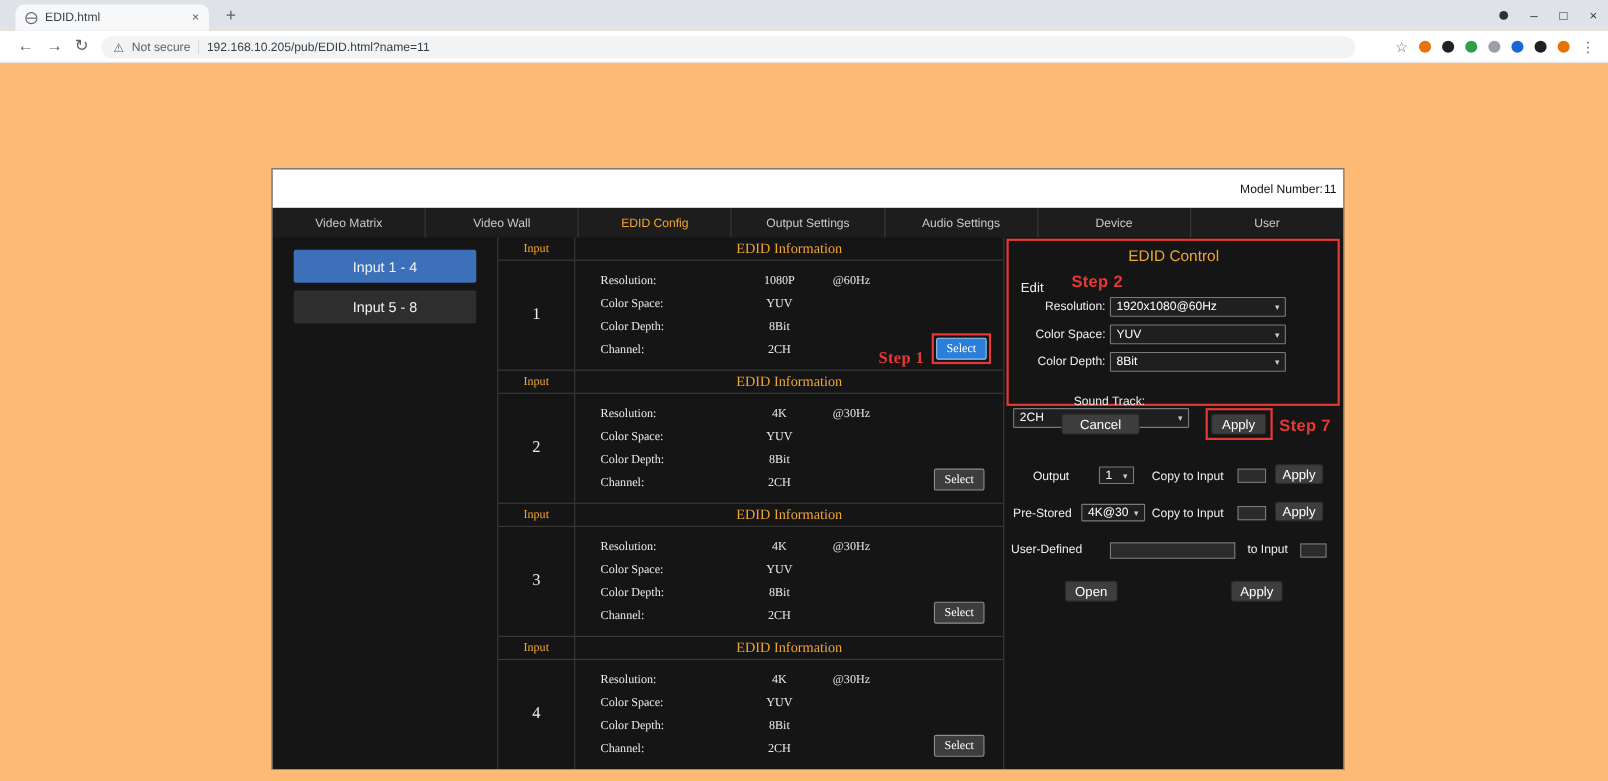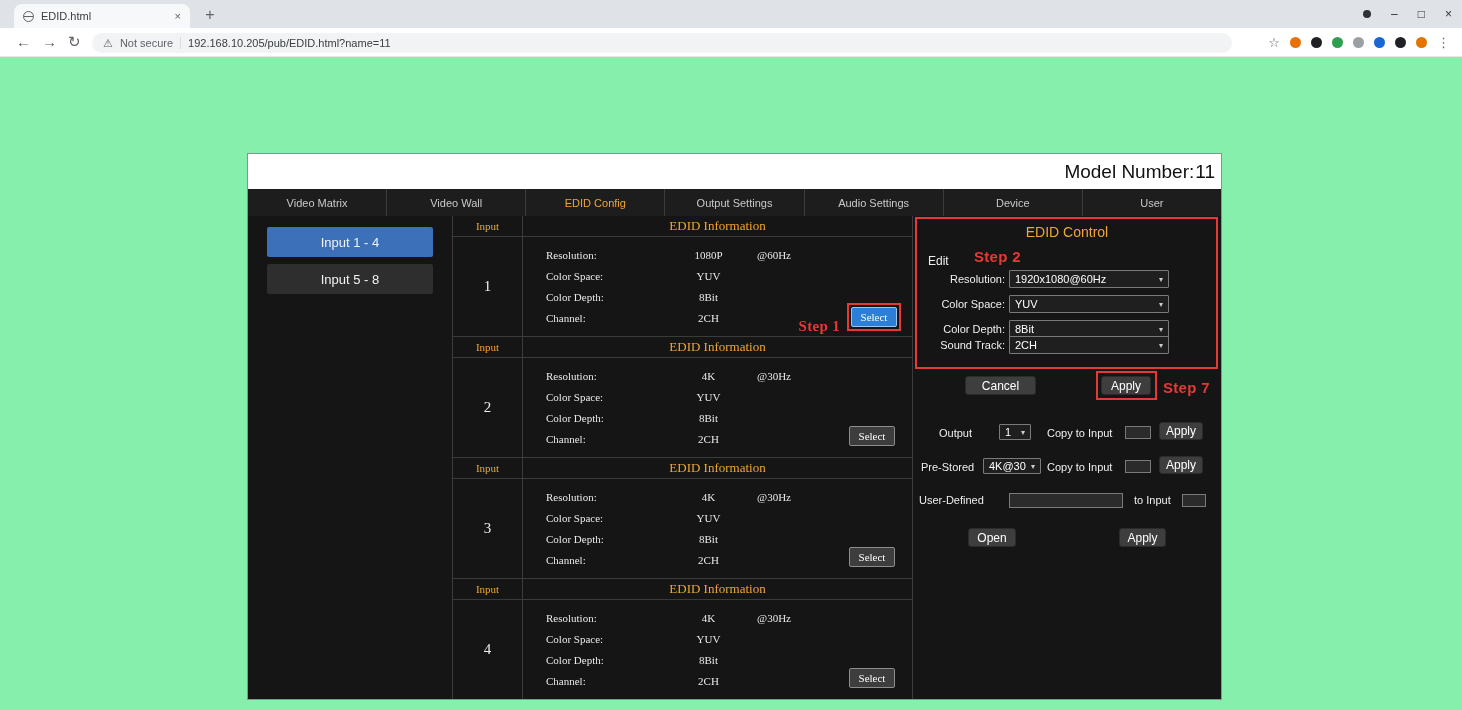--- a/index.html
+++ b/index.html
@@ -5,21 +5,21 @@
   :root{
     --orange:#f0a632;
     --red:#e53935;
     --blue:#3c71b9;
     --hlblue:#2b7fd9;
     --panel-bg:#151515;
     --line:#3b3b3b;
   }
   *{margin:0;padding:0;box-sizing:border-box;}
   body{background:#fff;font-family:"Liberation Sans",sans-serif;}
-  .screen{position:relative;width:1462px;height:710px;background:#86efac;overflow:hidden;}
+  .screen{position:relative;width:1462px;height:710px;background:#fdba74;overflow:hidden;}
 
   
   .tabbar{position:absolute;left:0;top:0;width:1462px;height:28px;background:#dfe2e6;}
   .tab{position:absolute;left:14px;top:4px;width:176px;height:24px;background:#f7f8f9;border-radius:8px 8px 0 0;display:flex;align-items:center;padding:0 9px;gap:7px;}
   .globe{width:11px;height:11px;border:1px solid #5f6368;border-radius:50%;flex:none;position:relative;}
   .globe::after{content:"";position:absolute;left:0;top:4px;width:9px;height:1px;background:#5f6368;}
   .tab-title{font-size:11px;color:#3c4043;flex:1;white-space:nowrap;overflow:hidden;}
   .tab-close{color:#5f6368;font-size:11px;cursor:default;}
   .newtab{position:absolute;left:200px;top:5px;width:20px;height:20px;color:#5f6368;font-size:16px;text-align:center;line-height:19px;}
   .wincontrols{position:absolute;right:10px;top:0;height:28px;display:flex;align-items:center;gap:20px;color:#303134;font-size:12px;}
@@ -29,21 +29,21 @@
   .urlbar{position:absolute;left:92px;top:33px;width:1140px;height:20px;background:#f1f3f4;border-radius:10px;display:flex;align-items:center;padding:0 11px;gap:7px;font-size:11px;color:#5f6368;}
   .url-divider{width:1px;height:12px;background:#dadce0;}
   .url-text{color:#3c4043;}
   .nav-right{position:absolute;right:12px;top:28px;height:29px;display:flex;align-items:center;gap:10px;}
   .ext-dot{width:11px;height:11px;border-radius:50%;}
   .star{color:#5f6368;font-size:13px;}
   .kebab{color:#5f6368;font-size:13px;letter-spacing:0;}
 
   
   .panel{position:absolute;left:247px;top:153px;width:975px;height:547px;border:1px solid #8f8f8f;background:var(--panel-bg);}
-  .model-bar{height:35px;background:#ffffff;display:flex;align-items:center;justify-content:flex-end;padding-right:6px;font-size:19px;color:#111;gap:1px;}
+  .model-bar{height:35px;background:#ffffff;display:flex;align-items:center;justify-content:flex-end;padding-right:6px;font-size:11px;color:#111;gap:1px;}
   .ptabs{height:27px;display:flex;background:#1d1d1d;}
   .ptab{flex:1;display:flex;align-items:center;justify-content:center;font-size:11px;color:#c9c9c9;border-right:1px solid var(--line);cursor:default;}
   .ptab:last-child{border-right:none;}
   .ptab.active{color:var(--orange);}
   .pbody{display:flex;height:483px;background:var(--panel-bg);}
 
   
   .sidebar{width:205px;border-right:1px solid var(--line);padding-top:11px;display:flex;flex-direction:column;align-items:center;gap:7px;}
   .side-btn{width:166px;height:30px;display:flex;align-items:center;justify-content:center;font-size:13px;color:#f2f2f2;background:#2e2e2e;border-radius:2px;cursor:default;}
   .side-btn.selected{background:var(--blue);}
@@ -72,21 +72,21 @@
   .control{flex:1;position:relative;}
   .ctl-redbox{position:absolute;left:2px;top:1px;width:303px;height:152px;border:2px solid var(--red);pointer-events:none;}
   .ctl-title{position:absolute;left:0;top:8px;width:100%;text-align:center;font-size:14px;color:var(--orange);}
   .ctl-edit{position:absolute;left:15px;top:38px;font-size:12px;color:#eee;}
   .step2{position:absolute;left:61px;top:32px;}
   .field{position:absolute;left:8px;display:flex;align-items:center;}
   .flabel{width:84px;text-align:right;font-size:11px;color:#eee;margin-right:4px;}
   .dd{display:flex;align-items:center;justify-content:space-between;padding:0 5px;background:#1f1f1f;border:1px solid #7a7a7a;color:#fff;font-size:11px;border-radius:1px;cursor:default;}
   .dd-main{width:160px;height:18px;}
   .chev{font-size:8px;color:#ccc;margin-left:4px;}
-  .f-res{top:54px;} .f-cs{top:79px;} .f-cd{top:104px;} .f-st{top:120px;}
+  .f-res{top:54px;} .f-cs{top:79px;} .f-cd{top:104px;} .f-st{top:143px;flex-direction:column;}
   .btn{position:absolute;background:#3e3e3e;color:#fff;font-size:12px;display:flex;align-items:center;justify-content:center;border-radius:3px;border:1px solid #2b2b2b;cursor:default;}
   .btn-cancel{left:52px;top:160px;width:71px;height:19px;}
   .btn-apply-main{left:188px;top:160px;width:50px;height:19px;}
   .apply-redbox{position:absolute;left:183px;top:155px;width:61px;height:29px;border:2px solid var(--red);pointer-events:none;}
   .step3{position:absolute;left:250px;top:163px;}
   .ctl-label{position:absolute;font-size:11px;color:#eee;white-space:nowrap;}
   .dd-sm{position:absolute;height:16px;}
   .tin{position:absolute;background:#2b2b2b;border:1px solid #7a7a7a;height:13px;color:#fff;font-size:10px;padding:0 2px;width:26px;}
   .l-output{left:26px;top:211px;} .dd-output{left:86px;top:208px;width:32px;}
   .l-copy1{left:134px;top:211px;} .in-copy1{left:212px;top:210px;}

